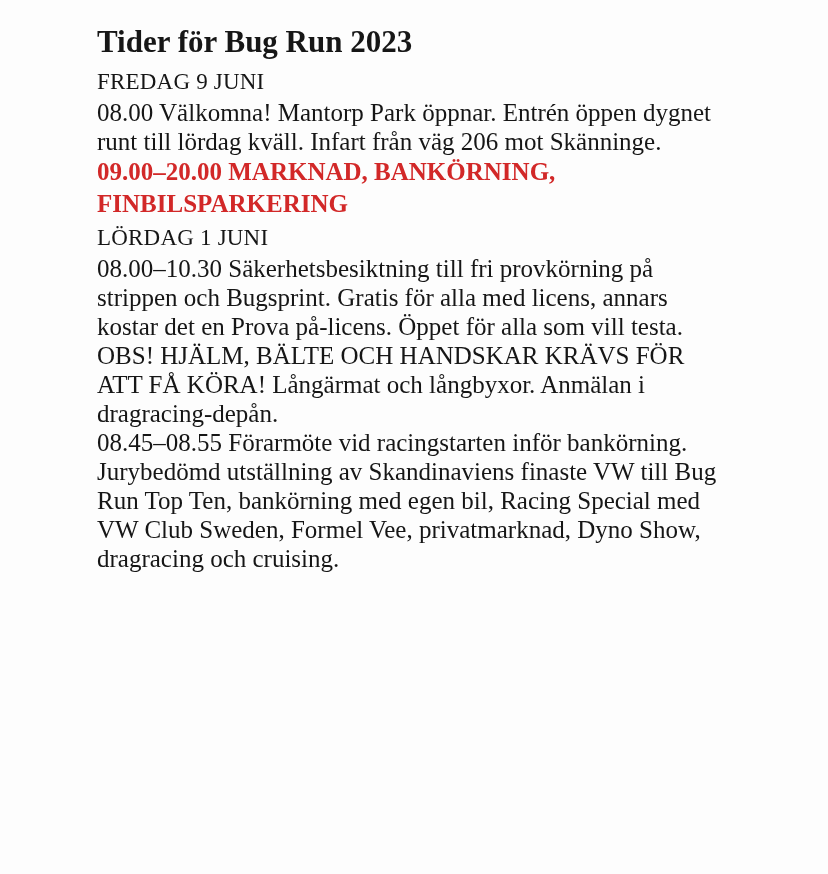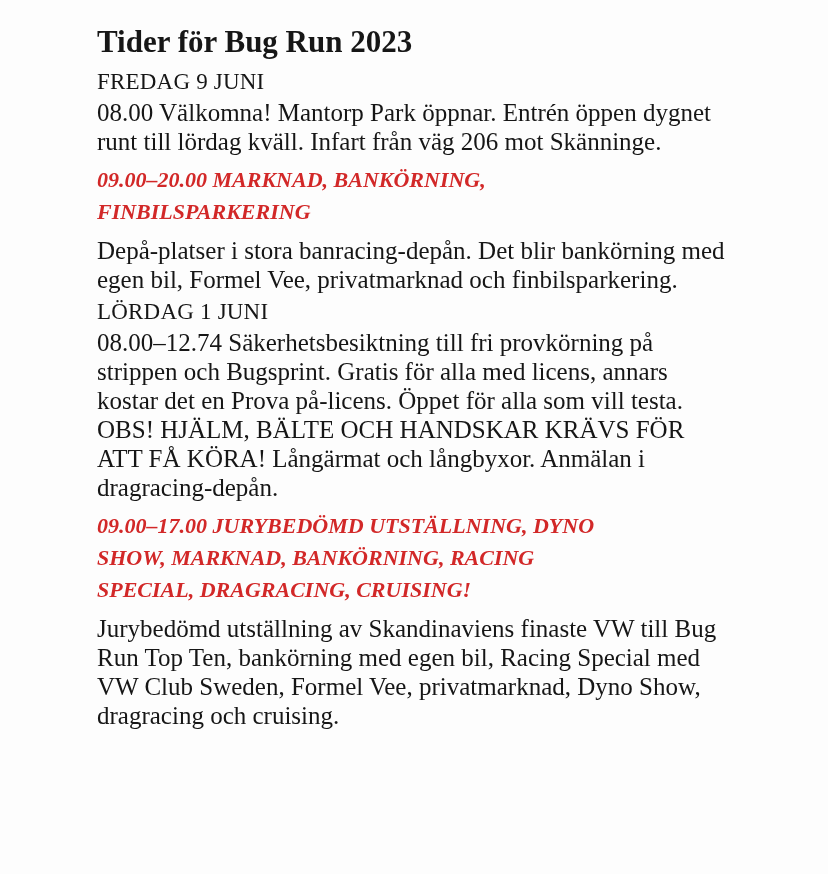--- a/index.html
+++ b/index.html
@@ -38,58 +38,53 @@
     margin: 4px 0 2px 0;
     letter-spacing: 0.2px;
   }
   .entry {
     font-size: 25px;
     line-height: 29px;
     margin: 0 0;
     white-space: pre-line;
   }
   .highlight {
-    font-size: 22px;
+    font-size: 25px;
     line-height: 32px;
     font-weight: bold;
     color: var(--accent);
-    margin: 8px 0;
+    margin: 0 0;
     white-space: pre-line;
-    font-style: italic;
   }
 </style>
 </head>
 <body>
 
 <div class="page">
   <h1 class="doc-title">Tider för Bug Run 2023</h1>
 
   <h2 class="day-heading">FREDAG 9 JUNI</h2>
 
   <p class="entry">08.00 Välkomna! Mantorp Park öppnar. Entrén öppen dygnet
 runt till lördag kväll. Infart från väg 206 mot Skänninge.</p>
 
   <p class="highlight">09.00–20.00 MARKNAD, BANKÖRNING,
 FINBILSPARKERING</p>
 
-  <p class="entry">Depå-platser i stora banracing-depån. Det blir bankörning med
-egen bil, Formel Vee, privatmarknad och finbilsparkering.</p>
 
   <h2 class="day-heading">LÖRDAG 1 JUNI</h2>
 
 
-  <p class="entry">08.00–12.74 Säkerhetsbesiktning till fri provkörning på
+  <p class="entry">08.00–10.30 Säkerhetsbesiktning till fri provkörning på
 strippen och Bugsprint. Gratis för alla med licens, annars
 kostar det en Prova på-licens. Öppet för alla som vill testa.
 OBS! HJÄLM, BÄLTE OCH HANDSKAR KRÄVS FÖR
 ATT FÅ KÖRA! Långärmat och långbyxor. Anmälan i
 dragracing-depån.</p>
 
+  <p class="entry">08.45–08.55 Förarmöte vid racingstarten inför bankörning.</p>
 
-  <p class="highlight">09.00–17.00 JURYBEDÖMD UTSTÄLLNING, DYNO
-SHOW, MARKNAD, BANKÖRNING, RACING
-SPECIAL, DRAGRACING, CRUISING!</p>
 
   <p class="entry">Jurybedömd utställning av Skandinaviens finaste VW till Bug
 Run Top Ten, bankörning med egen bil, Racing Special med
 VW Club Sweden, Formel Vee, privatmarknad, Dyno Show,
 dragracing och cruising.</p>
 </div>
 
 </body></html>

